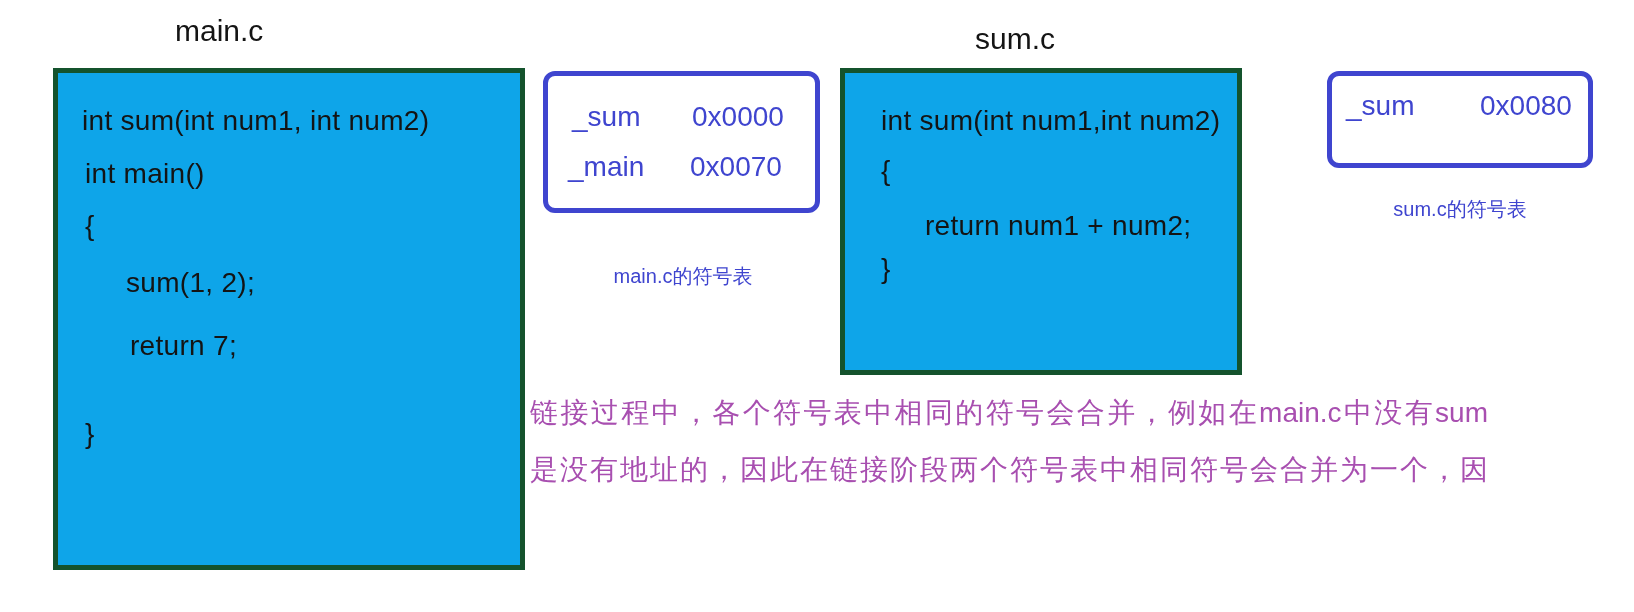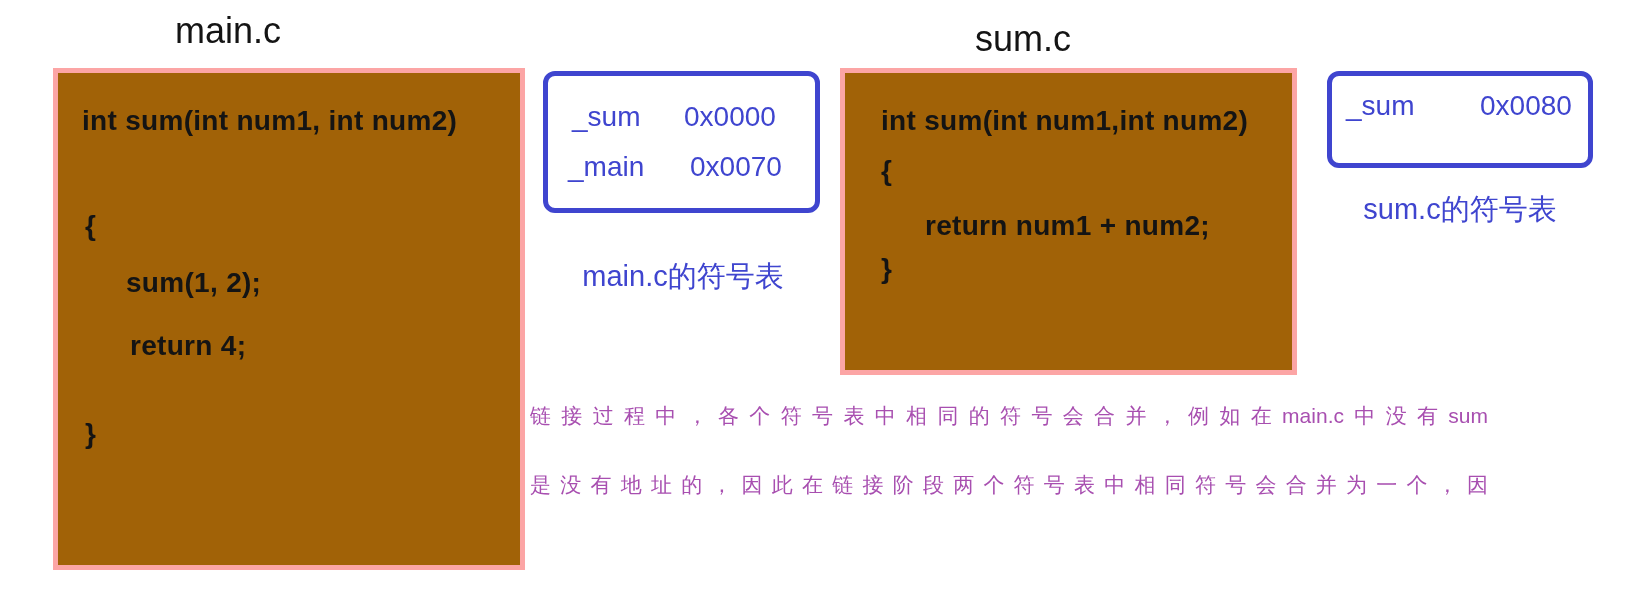--- a/index.html
+++ b/index.html
@@ -9,79 +9,80 @@
     font-family: "Liberation Sans", "DejaVu Sans", sans-serif;
     color: #111;
   }
   .canvas {
     position: relative; width: 1634px; height: 612px;
     background: #ffffff; overflow: hidden;
     --blue: #3f45cf;
     --purple: #a84fb0;
   }
   .file-title {
-    position: absolute; font-size: 36px; line-height: 36px; color: #141414;
+    position: absolute; font-size: 30px; line-height: 36px; color: #141414;
     white-space: pre;
   }
   .code-box {
-    position: absolute; border: 5px solid #fca5a5; background: #a16207; font-weight: bold;
+    position: absolute; border: 5px solid #14532d; background: #0ea5e9;
   }
   .code-line {
     position: absolute; font-size: 28px; line-height: 34px;
     color: #141414; white-space: pre; letter-spacing: 0.3px;
   }
   .symtab {
     position: absolute; border: 5px solid var(--blue);
     border-radius: 12px; background: #ffffff;
   }
   .sym-row { position: absolute; left: 0; right: 0; height: 34px; }
   .sym-name, .sym-addr {
     position: absolute; font-size: 28px; line-height: 34px;
     color: var(--blue); white-space: pre;
   }
   .symtab-caption {
-    position: absolute; font-size: 29px; line-height: 34px;
+    position: absolute; font-size: 20px; line-height: 34px;
     color: var(--blue); text-align: center; white-space: pre;
   }
   .note { position: absolute; }
   .note-line {
-    font-size: 21px; line-height: 69px; color: var(--purple);
-    text-align: justify; text-align-last: justify; white-space: normal;
+    font-size: 28px; line-height: 51px; color: var(--purple);
+    text-align: justify; text-align-last: justify; white-space: normal; margin-top: 6px;
   }
 </style>
 </head>
 <body>
 
 <div class="canvas">
 
   <div class="file-title" style="left:175px; top:13px;">main.c</div>
 
   <div class="code-box" style="left:53px; top:68px; width:472px; height:502px;">
     <div class="code-line" style="left:24px; top:31px;">int sum(int num1, int num2)</div>
+    <div class="code-line" style="left:27px; top:84px;">int main()</div>
     <div class="code-line" style="left:27px; top:136px;">{</div>
     <div class="code-line" style="left:68px; top:193px;">sum(1, 2);</div>
-    <div class="code-line" style="left:72px; top:256px;">return 4;</div>
+    <div class="code-line" style="left:72px; top:256px;">return 7;</div>
     <div class="code-line" style="left:27px; top:344px;">}</div>
   </div>
 
   <div class="symtab" style="left:543px; top:71px; width:277px; height:142px;">
     <div class="sym-row" style="top:24px;">
       <span class="sym-name" style="left:24px;">_sum</span>
-      <span class="sym-addr" style="left:136px;">0x0000</span>
+      <span class="sym-addr" style="left:144px;">0x0000</span>
     </div>
     <div class="sym-row" style="top:74px;text-align:right;">
       <span class="sym-name" style="left:20px;">_main</span>
       <span class="sym-addr" style="left:142px;">0x0070</span>
     </div>
   </div>
   <div class="symtab-caption" style="left:543px; top:243px; width:280px;margin-top:16px;">main.c的符号表</div>
 
   <div class="file-title" style="left:975px; top:21px;">sum.c</div>
 
-  <div class="code-box" style="left:840px; top:68px; width:457px; height:307px;">
+  <div class="code-box" style="left:840px; top:68px; width:402px; height:307px;">
     <div class="code-line" style="left:36px; top:31px;">int sum(int num1,int num2)</div>
     <div class="code-line" style="left:36px; top:81px;">{</div>
     <div class="code-line" style="left:80px; top:136px;">return num1 + num2;</div>
     <div class="code-line" style="left:36px; top:179px;">}</div>
   </div>
 
   <div class="symtab" style="left:1327px; top:71px; width:266px; height:97px;">
     <div class="sym-row" style="top:13px;">
       <span class="sym-name" style="left:14px;">_sum</span>
       <span class="sym-addr" style="left:148px;">0x0080</span>

